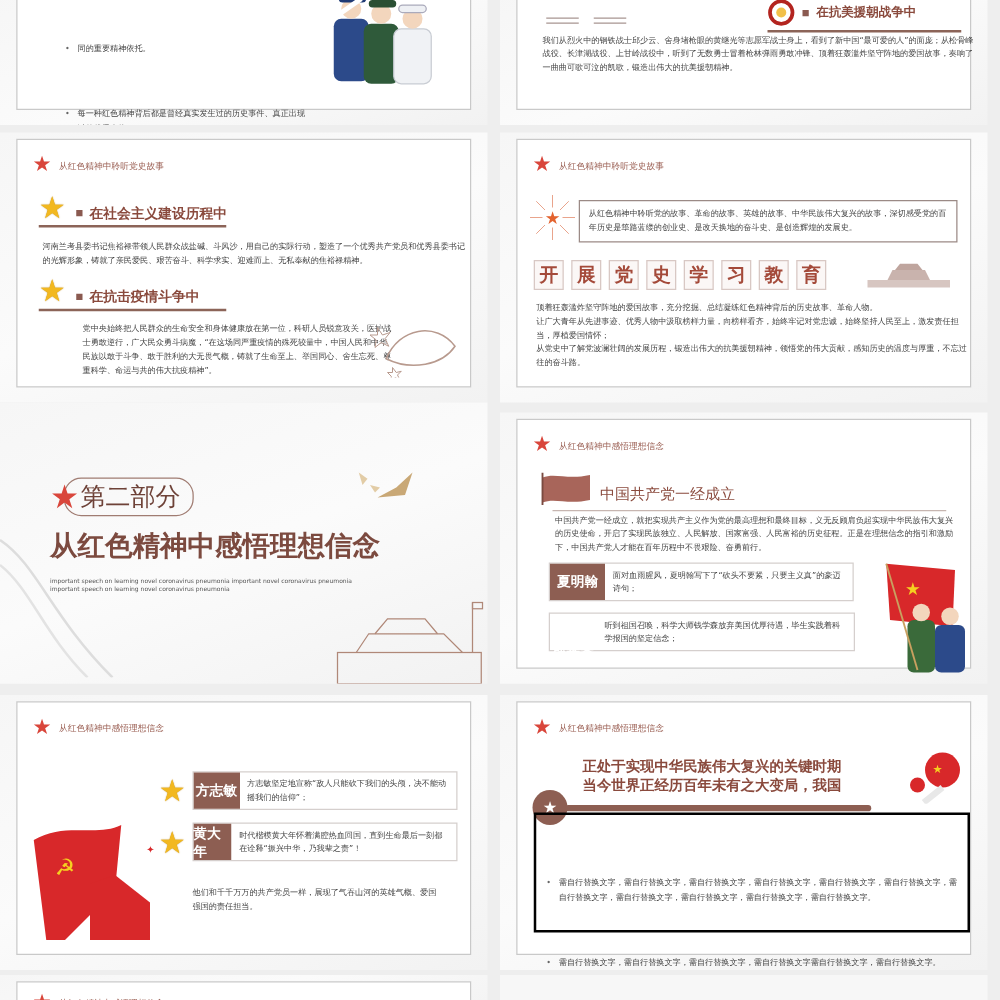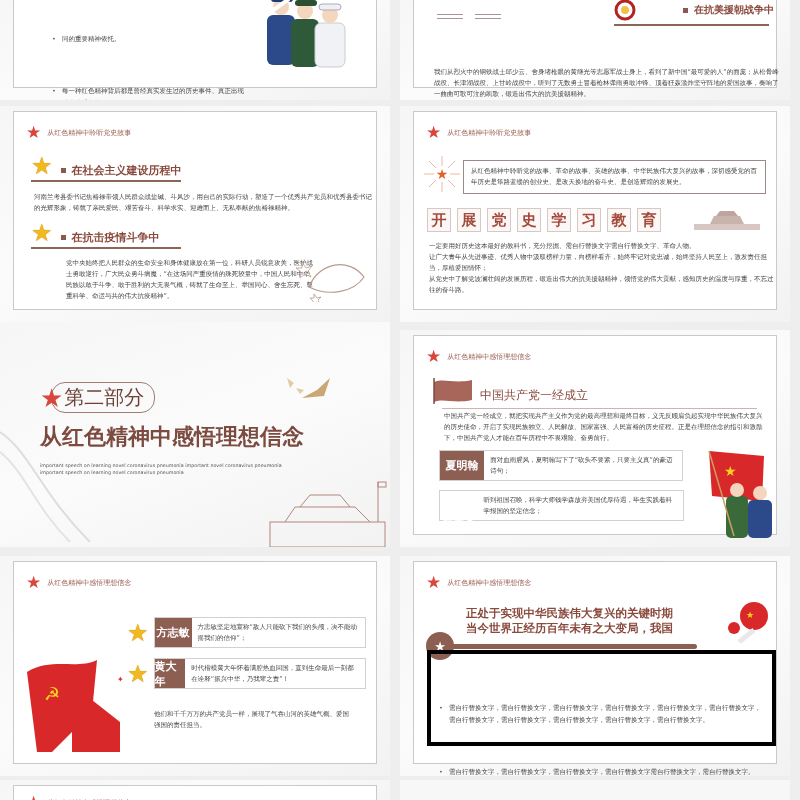--- a/index.html
+++ b/index.html
@@ -84,33 +84,33 @@
 </div>
 
 <div class="slide" style="left:400px; top:-10px; height:110px;">
   <div class="frame" style="top:0;">
     <p class="body" style="position:absolute; left:20px; top:0px; color:#888;">奉献牺牲、伟大精神中铸就了民族精神。</p>
     <div style="position:absolute; left:23px; top:23px; display:flex; gap:12px;">
       <span style="width:26px; height:5px; border-top:1.5px solid #a89591; border-bottom:1.5px solid #a89591;"></span>
       <span style="width:26px; height:5px; border-top:1.5px solid #a89591; border-bottom:1.5px solid #a89591;"></span>
     </div>
     <div style="position:absolute; left:200px; top:8px; width:160px;">
-      <div style="display:flex; align-items:center; gap:6px;justify-content:space-between;">
+      <div style="display:flex; align-items:center; gap:6px;">
         <svg width="22" height="22" viewBox="0 0 22 22">
           <circle cx="11" cy="11" r="9" fill="none" stroke="#b3241f" stroke-width="3"></circle>
           <circle cx="11" cy="11" r="4" fill="#f2c04a"></circle>
         </svg>
         <div class="sub-title" style="font-size:10px;">
           <span class="sq"></span>
             <span>在抗美援朝战争中</span>
         </div>
       </div>
       <div class="underline" style="margin-top:3px; width:155px;"></div>
     </div>
-    <p class="body" style="position:absolute; left:20px; top:36px; width:345px;margin-top:40px;">我们从烈火中的钢铁战士邱少云、舍身堵枪眼的黄继光等志愿军战士身上，看到了新中国“最可爱的人”的面庞；从松骨峰战役、长津湖战役、上甘岭战役中，听到了无数勇士冒着枪林弹雨勇敢冲锋、顶着狂轰滥炸坚守阵地的爱国故事，奏响了一曲曲可歌可泣的凯歌，锻造出伟大的抗美援朝精神。</p>
+    <p class="body" style="position:absolute; left:20px; top:36px; width:345px;">我们从烈火中的钢铁战士邱少云、舍身堵枪眼的黄继光等志愿军战士身上，看到了新中国“最可爱的人”的面庞；从松骨峰战役、长津湖战役、上甘岭战役中，听到了无数勇士冒着枪林弹雨勇敢冲锋、顶着狂轰滥炸坚守阵地的爱国故事，奏响了一曲曲可歌可泣的凯歌，锻造出伟大的抗美援朝精神。</p>
   </div>
 </div>
 
 <div class="slide" style="left:0; top:106px; height:216px;">
   <div class="frame">
     <div class="slide-header">
       <span class="red-star">★</span>
       <span class="header-text">从红色精神中聆听党史故事</span>
     </div>
 
@@ -176,21 +176,21 @@
       <div class="learn-cell">习</div>
       <div class="learn-cell">教</div>
       <div class="learn-cell">育</div>
     </div>
     <svg class="figure" style="left:278px; top:96px;" width="70" height="24" viewBox="0 0 70 24">
       <rect x="2" y="16" width="66" height="6" fill="#d7c6c1"></rect>
       <path d="M18 16 L22 8 L48 8 L52 16 Z" fill="#c9b3ad"></path>
       <path d="M24 8 L28 3 L42 3 L46 8 Z" fill="#bfa59e"></path>
     </svg>
     <div style="position:absolute; left:15px; top:129px; width:345px;">
-      <p class="body">一定要用好历史这本最好的教科书，充分挖掘、需自行替换文字需自行替换文字、革命人物。</p>
+      <p class="body">顶着狂轰滥炸坚守阵地的爱国故事，充分挖掘、总结凝练红色精神背后的历史故事、革命人物。</p>
       <p class="body">让广大青年从先进事迹、优秀人物中汲取榜样力量，向榜样看齐，始终牢记对党忠诚，始终坚持人民至上，激发责任担当，厚植爱国情怀；</p>
       <p class="body">从党史中了解党波澜壮阔的发展历程，锻造出伟大的抗美援朝精神，领悟党的伟大贡献，感知历史的温度与厚重，不忘过往的奋斗路。</p>
     </div>
   </div>
 </div>
 
 <div class="slide" style="left:0; top:322px; height:225px;">
   <svg class="figure" style="left:0; top:90px;" width="120" height="130" viewBox="0 0 120 130">
     <path d="M0 20 C30 40, 40 80, 90 130" fill="none" stroke="#dddddd" stroke-width="2"></path>
     <path d="M0 40 C25 60, 35 95, 70 130" fill="none" stroke="#e3e3e3" stroke-width="2"></path>
@@ -295,21 +295,21 @@
       <div>当今世界正经历百年未有之大变局，我国</div>
     </div>
     <div style="position:absolute; left:12px; top:70px; width:28px; height:28px; border-radius:50%; background:#8d5e52; color:#fff; font-size:13px; display:flex; align-items:center; justify-content:center;">★</div>
     <div style="position:absolute; left:38px; top:82px; width:245px; height:5px; border-radius:3px; background:#8d5e52;"></div>
     <svg class="figure" style="left:300px; top:36px;" width="60" height="45" viewBox="0 0 60 45">
       <circle cx="40" cy="18" r="14" fill="#d8282a"></circle>
       <text x="32" y="20" font-size="9" fill="#f5d020">★</text>
       <circle cx="20" cy="30" r="6" fill="#d8282a"></circle>
       <path d="M40 32 L25 44" stroke="#e8e8e8" stroke-width="5"></path>
     </svg>
-    <div style="position:absolute; left:13px; top:88px; width:349px; height:96px; border:4px solid #000000; padding:8px 6px;">
+    <div style="position:absolute; left:13px; top:88px; width:349px; height:96px; border:2px solid #000000; padding:8px 6px;">
       <ul class="bullets">
         <li>需自行替换文字，需自行替换文字，需自行替换文字，需自行替换文字，需自行替换文字，需自行替换文字，需自行替换文字，需自行替换文字，需自行替换文字，需自行替换文字，需自行替换文字。</li>
         <li>需自行替换文字，需自行替换文字，需自行替换文字，需自行替换文字需自行替换文字，需自行替换文字。</li>
       </ul>
     </div>
   </div>
 </div>
 
 <div class="slide" style="left:0; top:780px; height:40px;">
   <div class="frame" style="bottom:0;">

